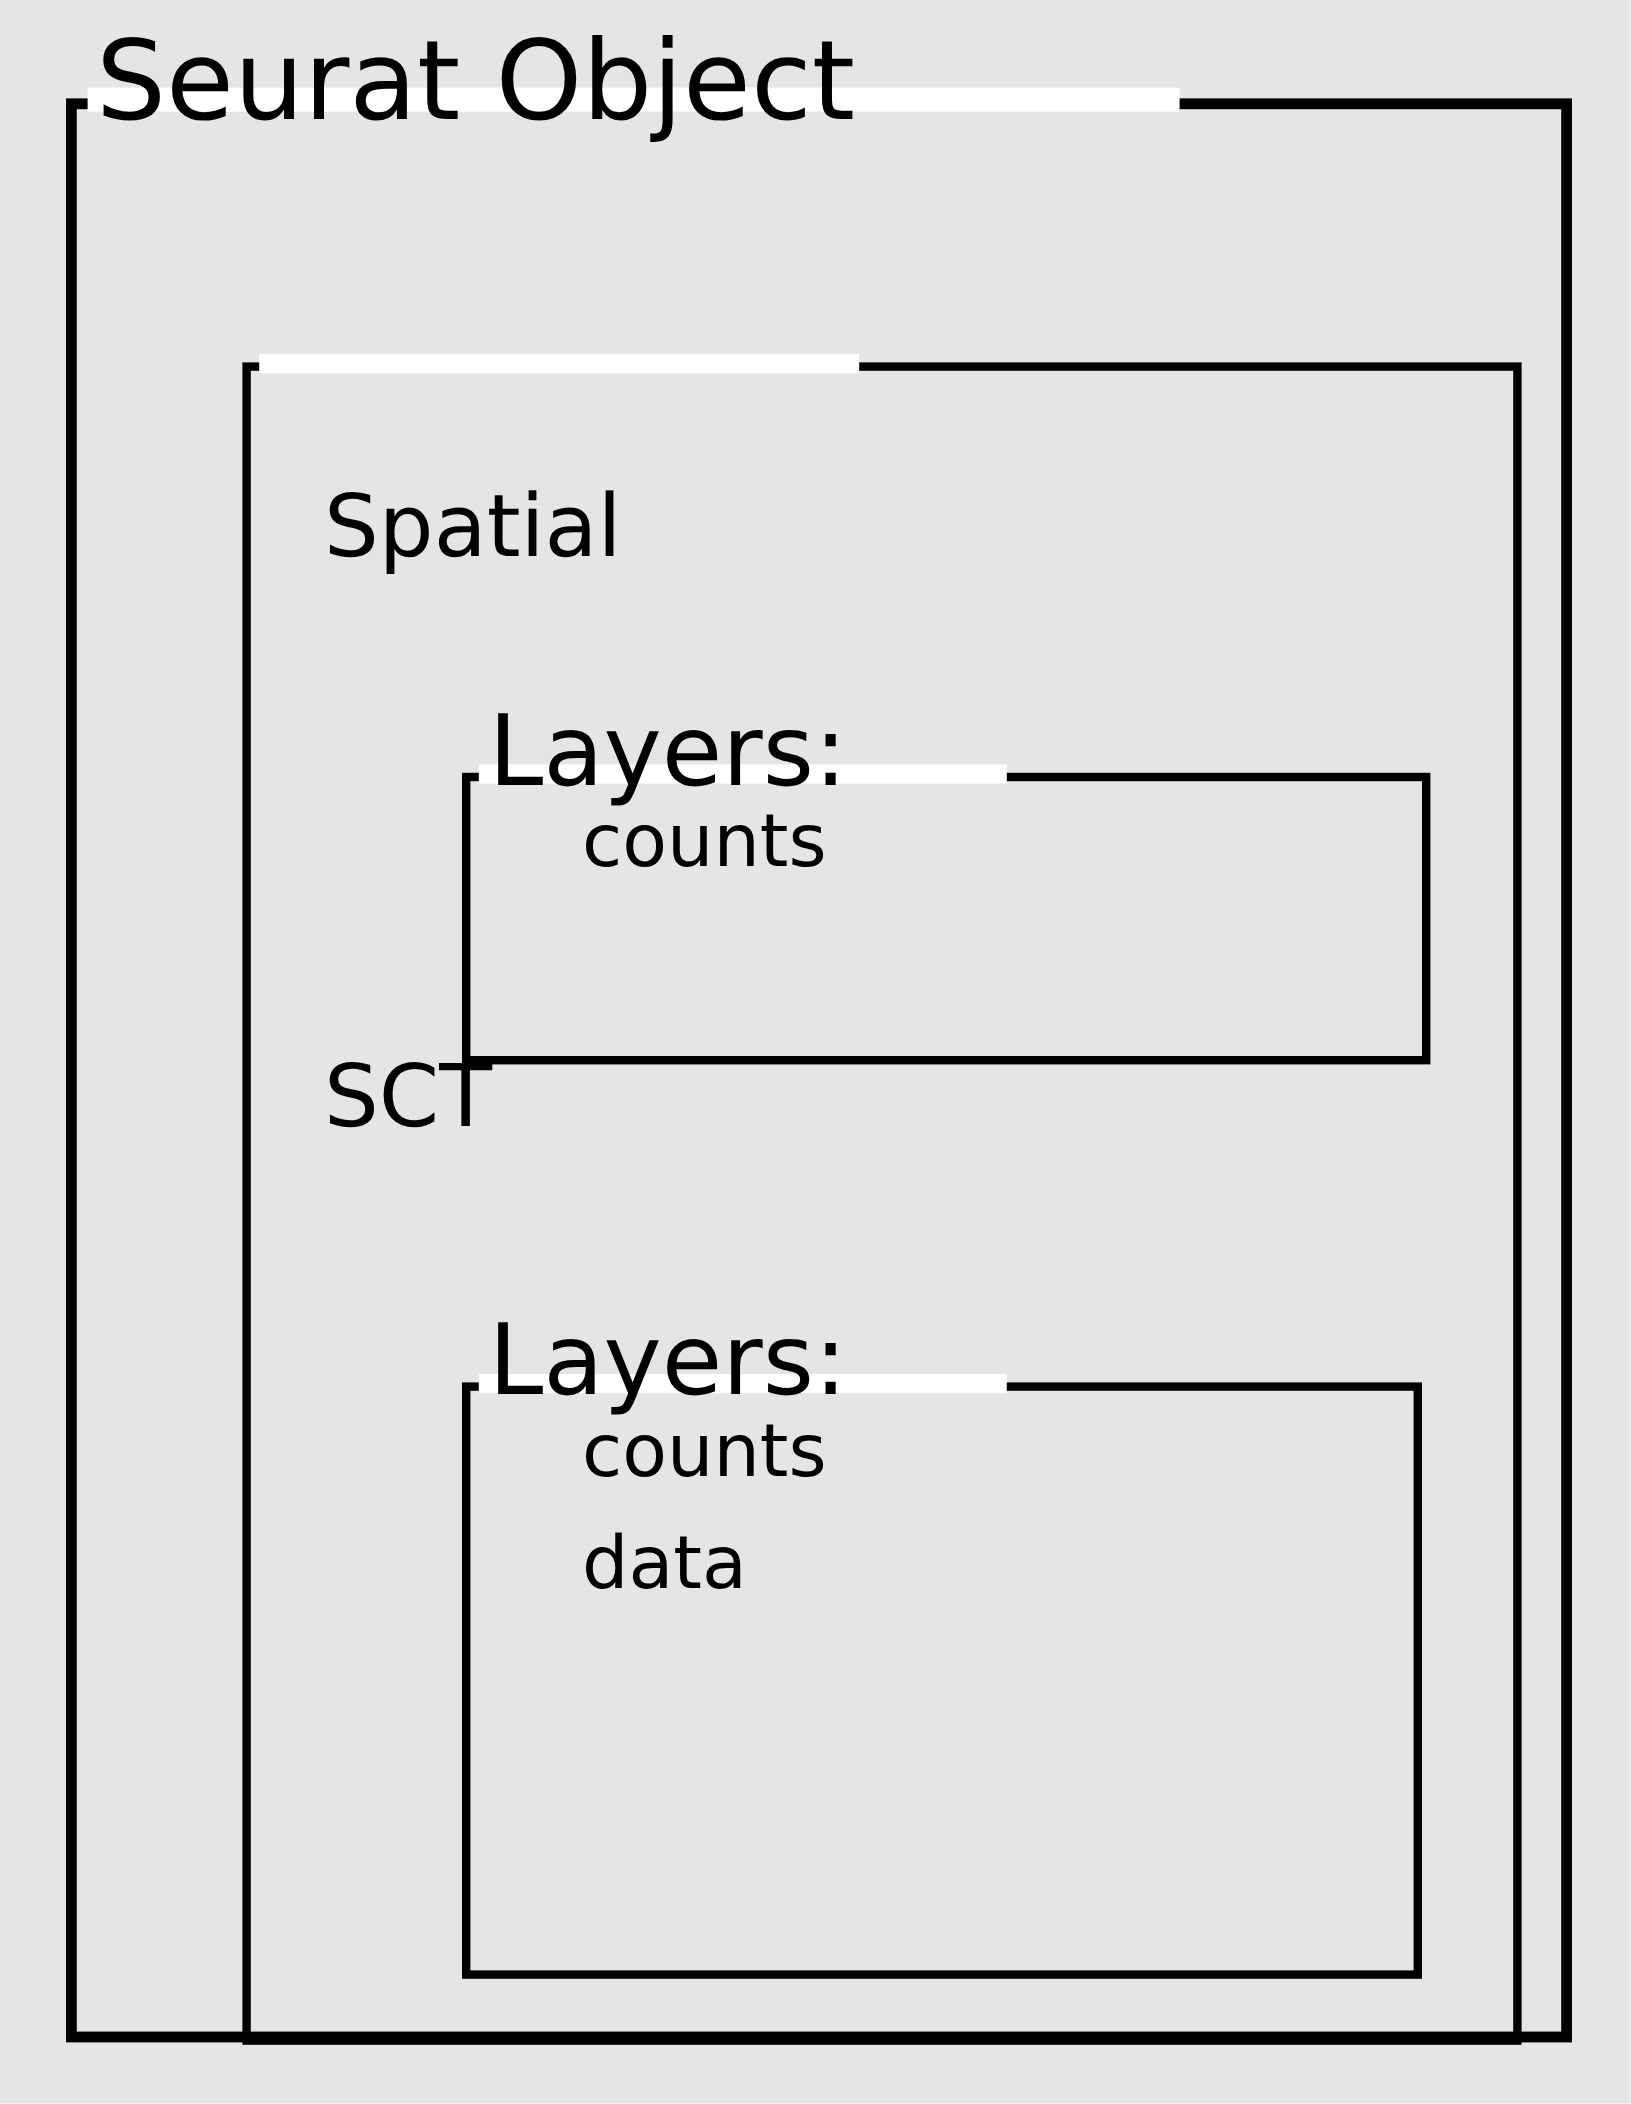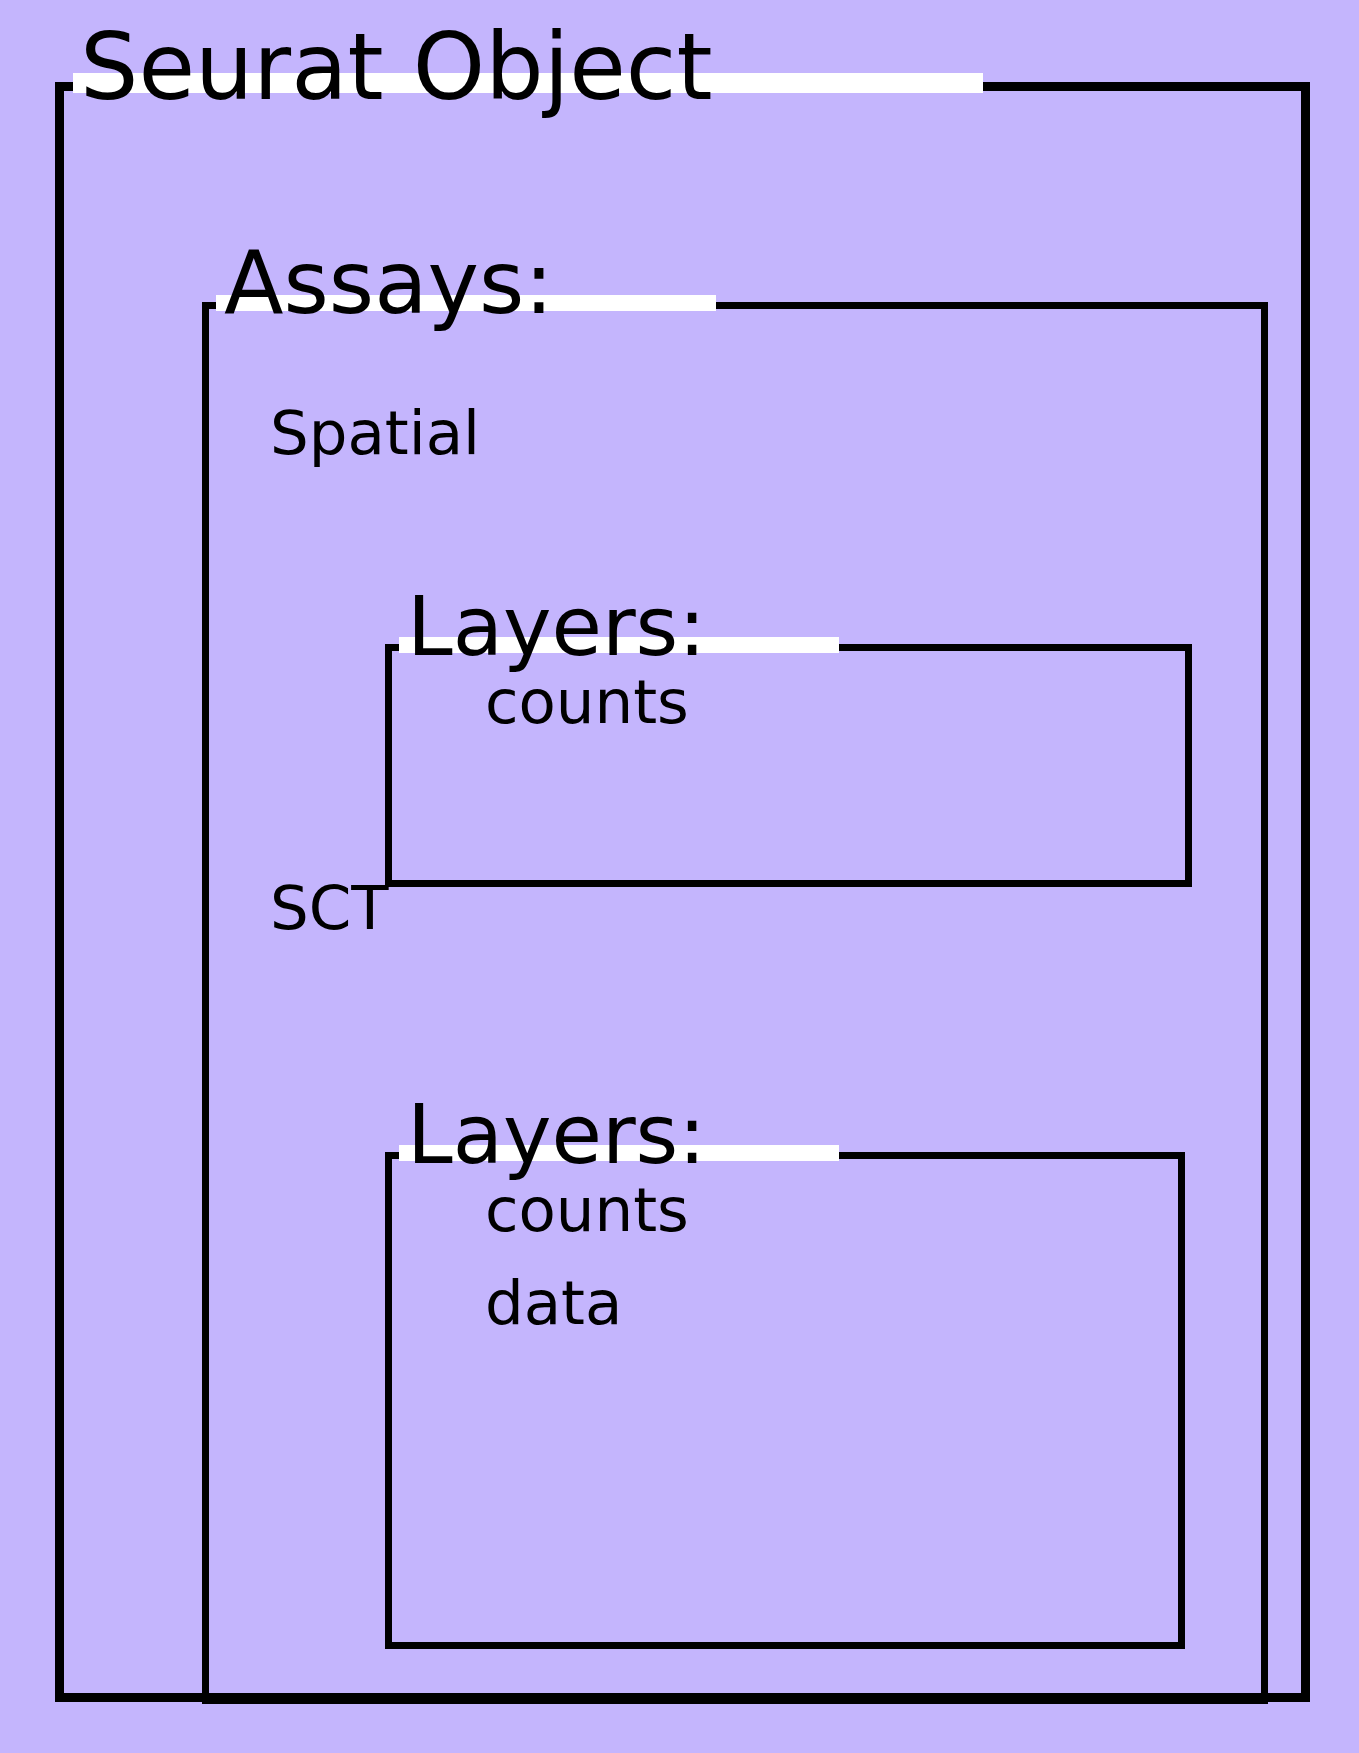--- a/index.html
+++ b/index.html
@@ -8,21 +8,21 @@
     background: #ffffff;
   }
   body {
     font-family: "DejaVu Sans", sans-serif;
     color: #000000;
   }
   #canvas {
     position: relative;
     width: 1359px;
     height: 1753px;
-    background: #c4b5fd;
+    background: #e5e5e5;
     overflow: hidden;
   }
 
   
   .boxwrap {
     position: absolute;
     box-sizing: border-box;
   }
   
   .boxrect {
@@ -85,21 +85,21 @@
   #assays-notch {
     left: 14px;
     top: -7px;
     width: 500px;
     height: 16px;
   }
 
   
   .assay-name {
     position: absolute;
-    font-size: 61px;
+    font-size: 72px;
     line-height: 1;
     white-space: nowrap;
     text-align: right;
   }
   #assay-name-spatial { left: 215px; top: 320px; }
   #assay-name-sct     { left: 215px; top: 795px; }
 
   
   #layers-box-spatial {
     left: 330px;
@@ -159,21 +159,20 @@
 <div id="canvas">
 
   <div class="boxwrap" id="outer-box">
     <div class="boxrect"></div>
     <div class="notch" id="outer-notch"></div>
     <div class="boxlabel" id="outer-label">Seurat Object</div>
 
     <div class="boxwrap" id="assays-box">
       <div class="boxrect"></div>
       <div class="notch" id="assays-notch"></div>
-      <div class="boxlabel" id="assays-label">Assays:</div>
     </div>
 
     <div class="assay-name" id="assay-name-spatial">Spatial</div>
 
     <div class="boxwrap" id="layers-box-spatial">
       <div class="boxrect"></div>
       <div class="notch" id="layers-notch-spatial"></div>
       <div class="boxlabel" id="layers-label-spatial">Layers:</div>
       <div class="layer-list">
         <div class="layer-item">counts</div>

